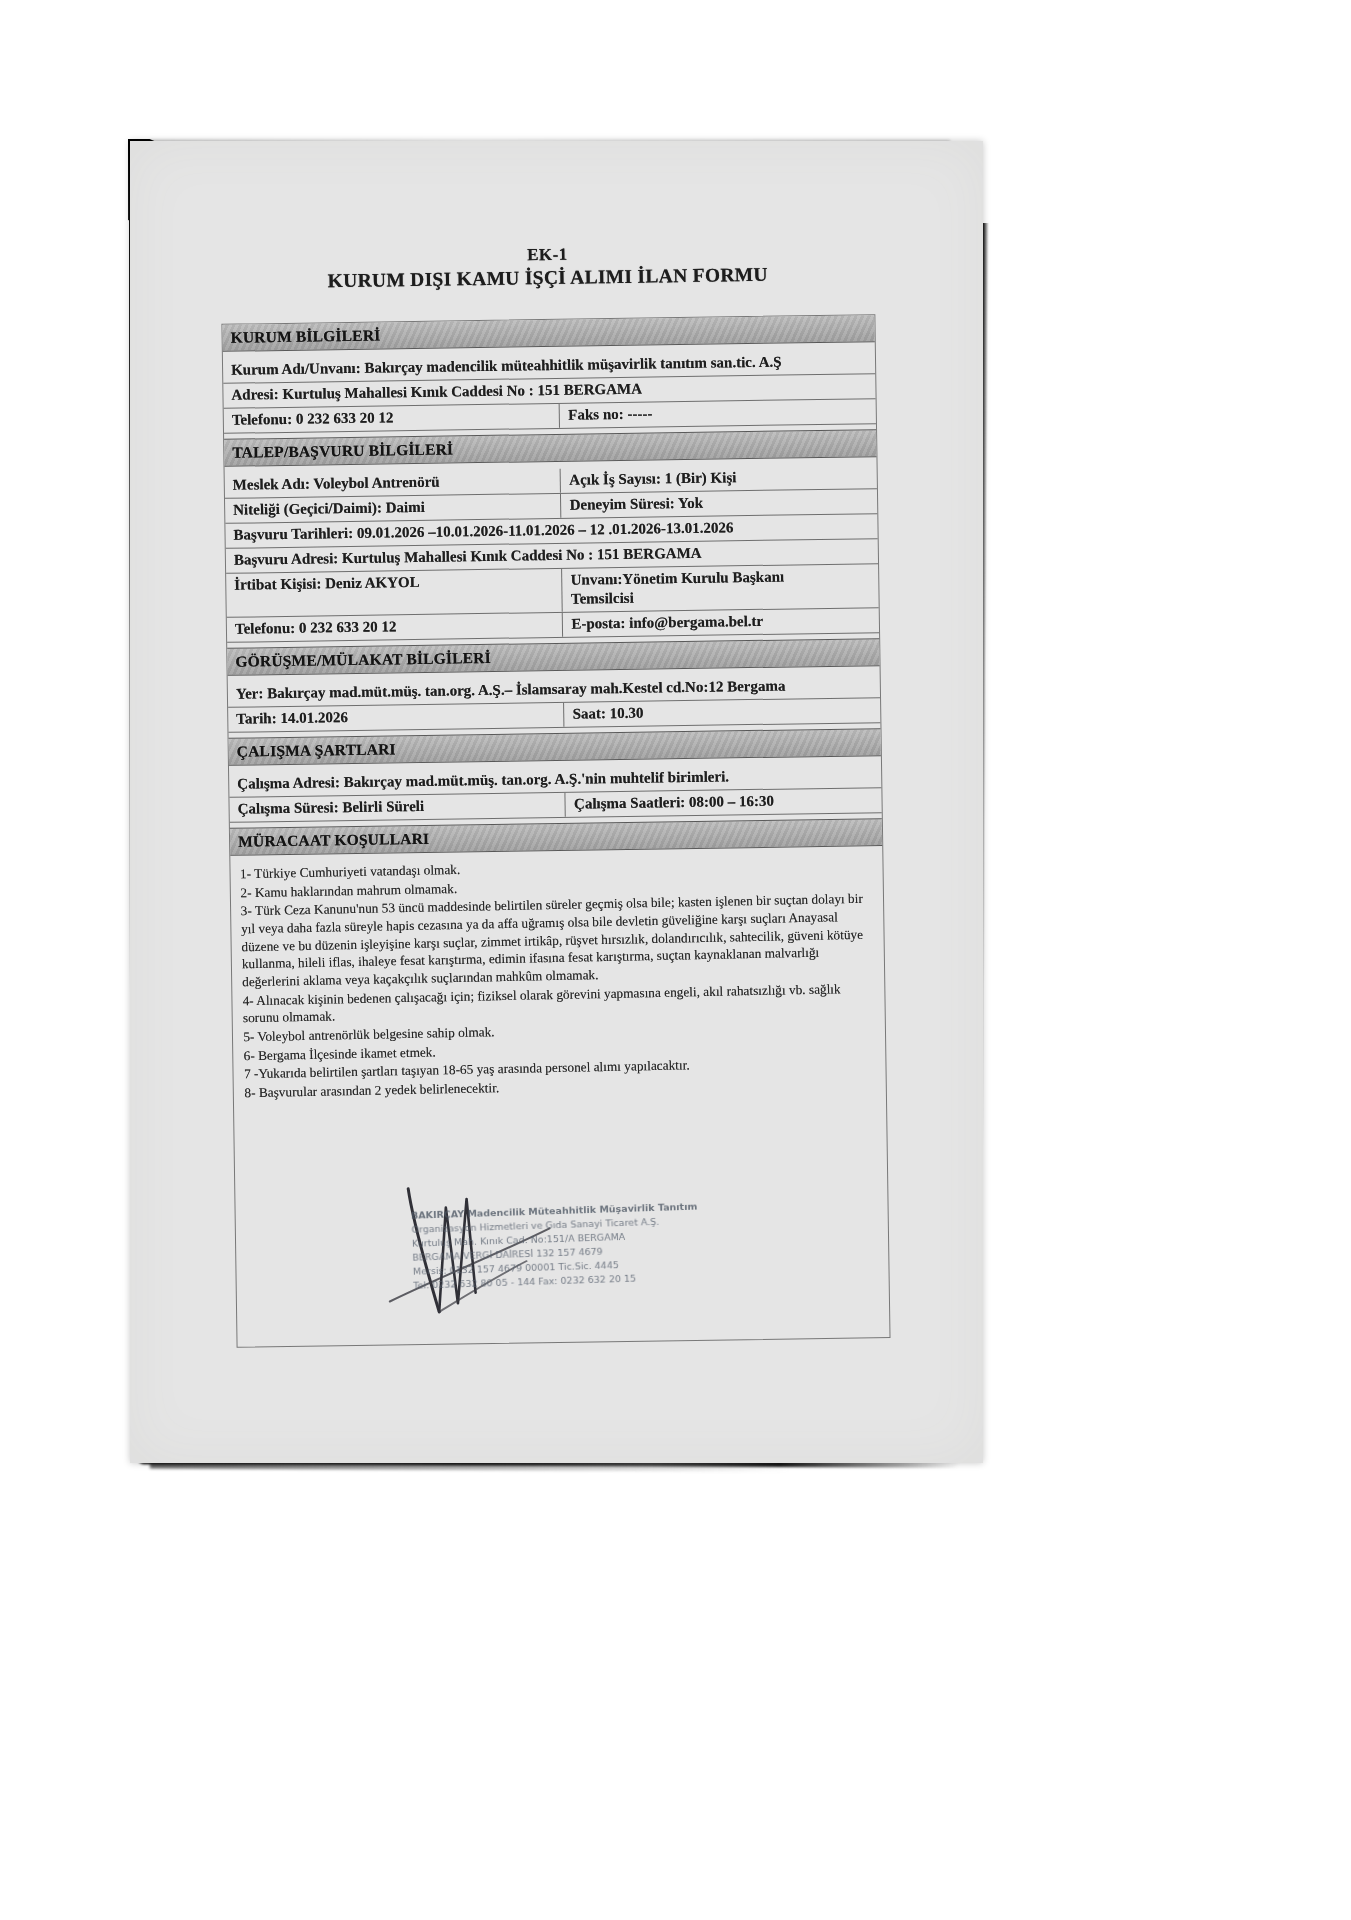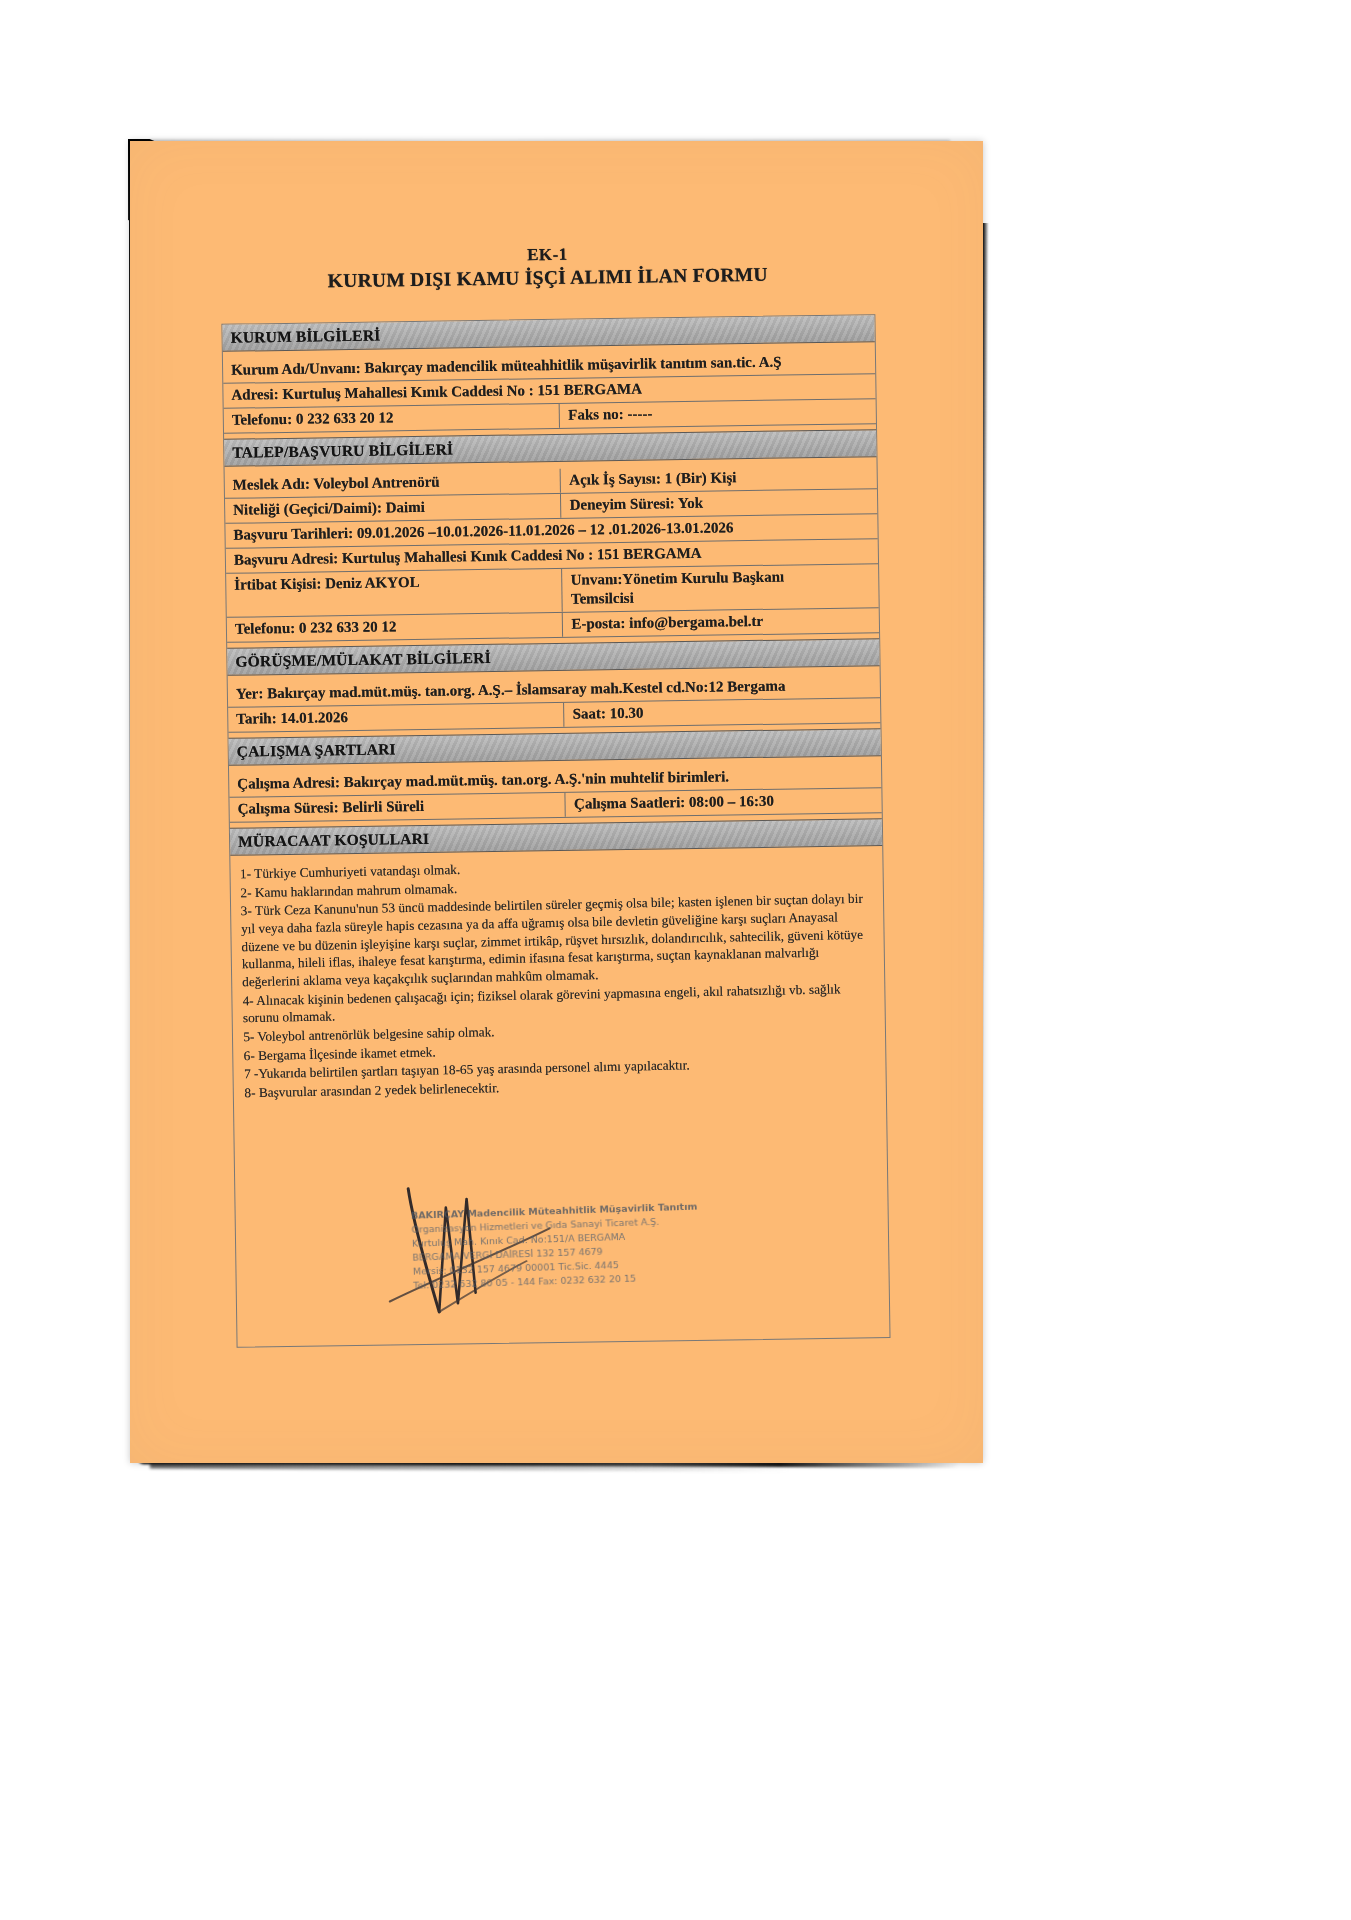--- a/index.html
+++ b/index.html
@@ -4,21 +4,21 @@
 <style>
   html,body{margin:0;padding:0;}
   body{
     width:1351px;height:1920px;background:#ffffff;position:relative;
     font-family:"Liberation Serif","DejaVu Serif",serif;
     overflow:hidden;
   }
   
   .paper{
     position:absolute;left:130px;top:141px;width:853px;height:1322px;
-    background:#fdba74;
+    background:#e5e5e5;
     box-shadow:0 0 7px rgba(0,0,0,.22), inset 0 0 60px rgba(120,120,110,.06);
   }
   .inner{
     position:absolute;inset:0;
     transform:rotate(-0.85deg);
     transform-origin:420px 220px;
   }
   
   .art{position:absolute;pointer-events:none;}
   .corner-wedge{

